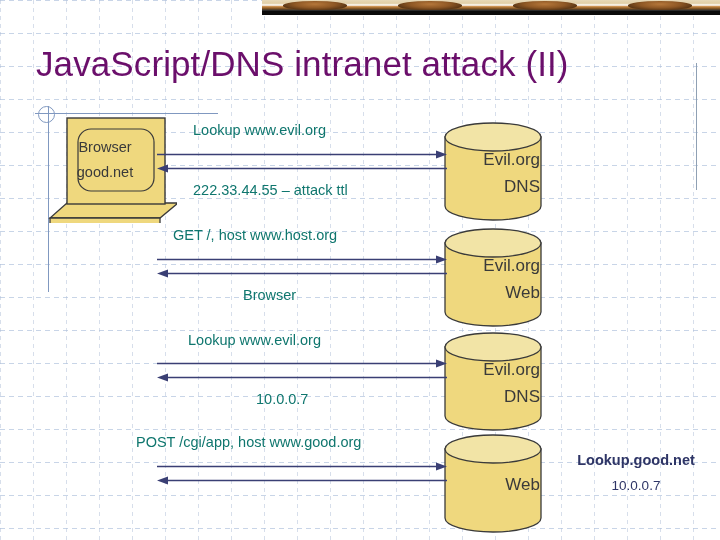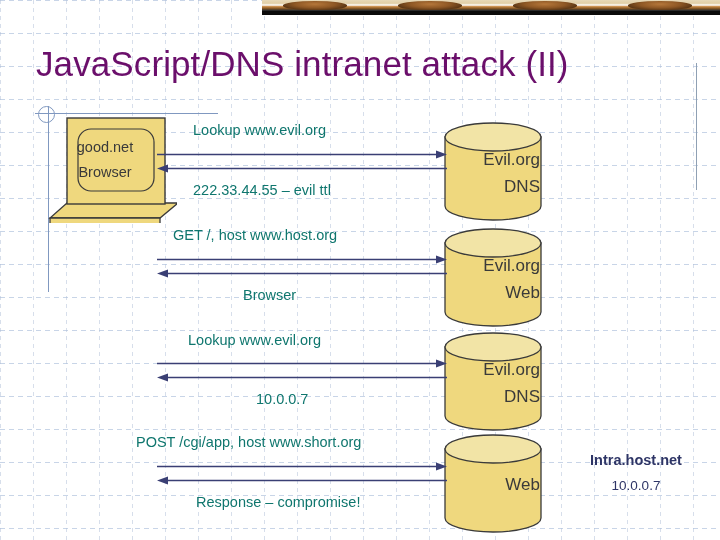--- a/index.html
+++ b/index.html
@@ -170,22 +170,22 @@
     <svg width="130" height="110" viewBox="0 0 130 110">
 
       <polygon points="20,90 3,105 113,105 131,90" fill="#efd87e" stroke="#3a3a3a" stroke-width="1.3"></polygon>
       <polygon points="3,105 3,113 113,113 113,105" fill="#efd87e" stroke="#3a3a3a" stroke-width="1.3"></polygon>
 
       <rect x="20" y="5" width="98" height="86" fill="#efd87e" stroke="#3a3a3a" stroke-width="1.4"></rect>
 
       <rect x="31" y="16" width="76" height="62" rx="13" ry="13" fill="none" stroke="#3a3a3a" stroke-width="1.2"></rect>
     </svg>
     <div class="laptop-label">
+      <div>Browser</div>
       <div>good.net</div>
-      <div>Browser</div>
     </div>
   </div>
 
   <div class="cyl" style="left:444px;top:122px;height:99px">
     <svg width="98" height="99" viewBox="0 0 98 99">
       <path d="M1,15 L1,84 A48,14 0 0 0 97,84 L97,15 Z" fill="#efd87e" stroke="#3a3a3a" stroke-width="1.3"></path>
       <ellipse cx="49" cy="15" rx="48" ry="14" fill="#f2e4a6" stroke="#3a3a3a" stroke-width="1.3"></ellipse>
     </svg>
     <div class="cyl-label" style="top:24px">
       <div>Evil.org</div>
@@ -232,21 +232,21 @@
       <polygon points="290,4.5 279,0.4 279,8.6" fill="#3a3f74"></polygon>
     </svg>
   </div>
 
   <div class="arrow" style="left:157px;top:164px;width:290px">
     <svg width="290" height="9" viewBox="0 0 290 9">
       <line x1="8" y1="4.5" x2="290" y2="4.5" stroke="#3a3f74" stroke-width="1.7"></line>
       <polygon points="0,4.5 11,0.4 11,8.6" fill="#3a3f74"></polygon>
     </svg>
   </div>
-  <div class="msg-label" style="left:193px;top:182px">222.33.44.55 – evil ttl</div>
+  <div class="msg-label" style="left:193px;top:182px">222.33.44.55 – attack ttl</div>
 
   <div class="msg-label" style="left:173px;top:227px">GET /, host www.host.org</div>
   <div class="arrow" style="left:157px;top:255px;width:290px">
     <svg width="290" height="9" viewBox="0 0 290 9">
       <line x1="0" y1="4.5" x2="282" y2="4.5" stroke="#3a3f74" stroke-width="1.7"></line>
       <polygon points="290,4.5 279,0.4 279,8.6" fill="#3a3f74"></polygon>
     </svg>
   </div>
 
   <div class="arrow" style="left:157px;top:269px;width:290px">
@@ -266,32 +266,31 @@
   </div>
 
   <div class="arrow" style="left:157px;top:373px;width:290px">
     <svg width="290" height="9" viewBox="0 0 290 9">
       <line x1="8" y1="4.5" x2="290" y2="4.5" stroke="#3a3f74" stroke-width="1.7"></line>
       <polygon points="0,4.5 11,0.4 11,8.6" fill="#3a3f74"></polygon>
     </svg>
   </div>
   <div class="msg-label" style="left:256px;top:391px">10.0.0.7</div>
 
-  <div class="msg-label" style="left:136px;top:434px">POST /cgi/app, host www.short.org</div>
+  <div class="msg-label" style="left:136px;top:434px">POST /cgi/app, host www.good.org</div>
   <div class="arrow" style="left:157px;top:462px;width:290px">
     <svg width="290" height="9" viewBox="0 0 290 9">
       <line x1="0" y1="4.5" x2="282" y2="4.5" stroke="#3a3f74" stroke-width="1.7"></line>
       <polygon points="290,4.5 279,0.4 279,8.6" fill="#3a3f74"></polygon>
     </svg>
   </div>
 
   <div class="arrow" style="left:157px;top:476px;width:290px">
     <svg width="290" height="9" viewBox="0 0 290 9">
       <line x1="8" y1="4.5" x2="290" y2="4.5" stroke="#3a3f74" stroke-width="1.7"></line>
       <polygon points="0,4.5 11,0.4 11,8.6" fill="#3a3f74"></polygon>
     </svg>
   </div>
-  <div class="msg-label" style="left:196px;top:494px">Response  – compromise!</div>
-
-  <div class="intra-name">Intra.host.net</div>
+
+  <div class="intra-name">Lookup.good.net</div>
   <div class="intra-ip">10.0.0.7</div>
 
 </div>
 
 </body></html>

